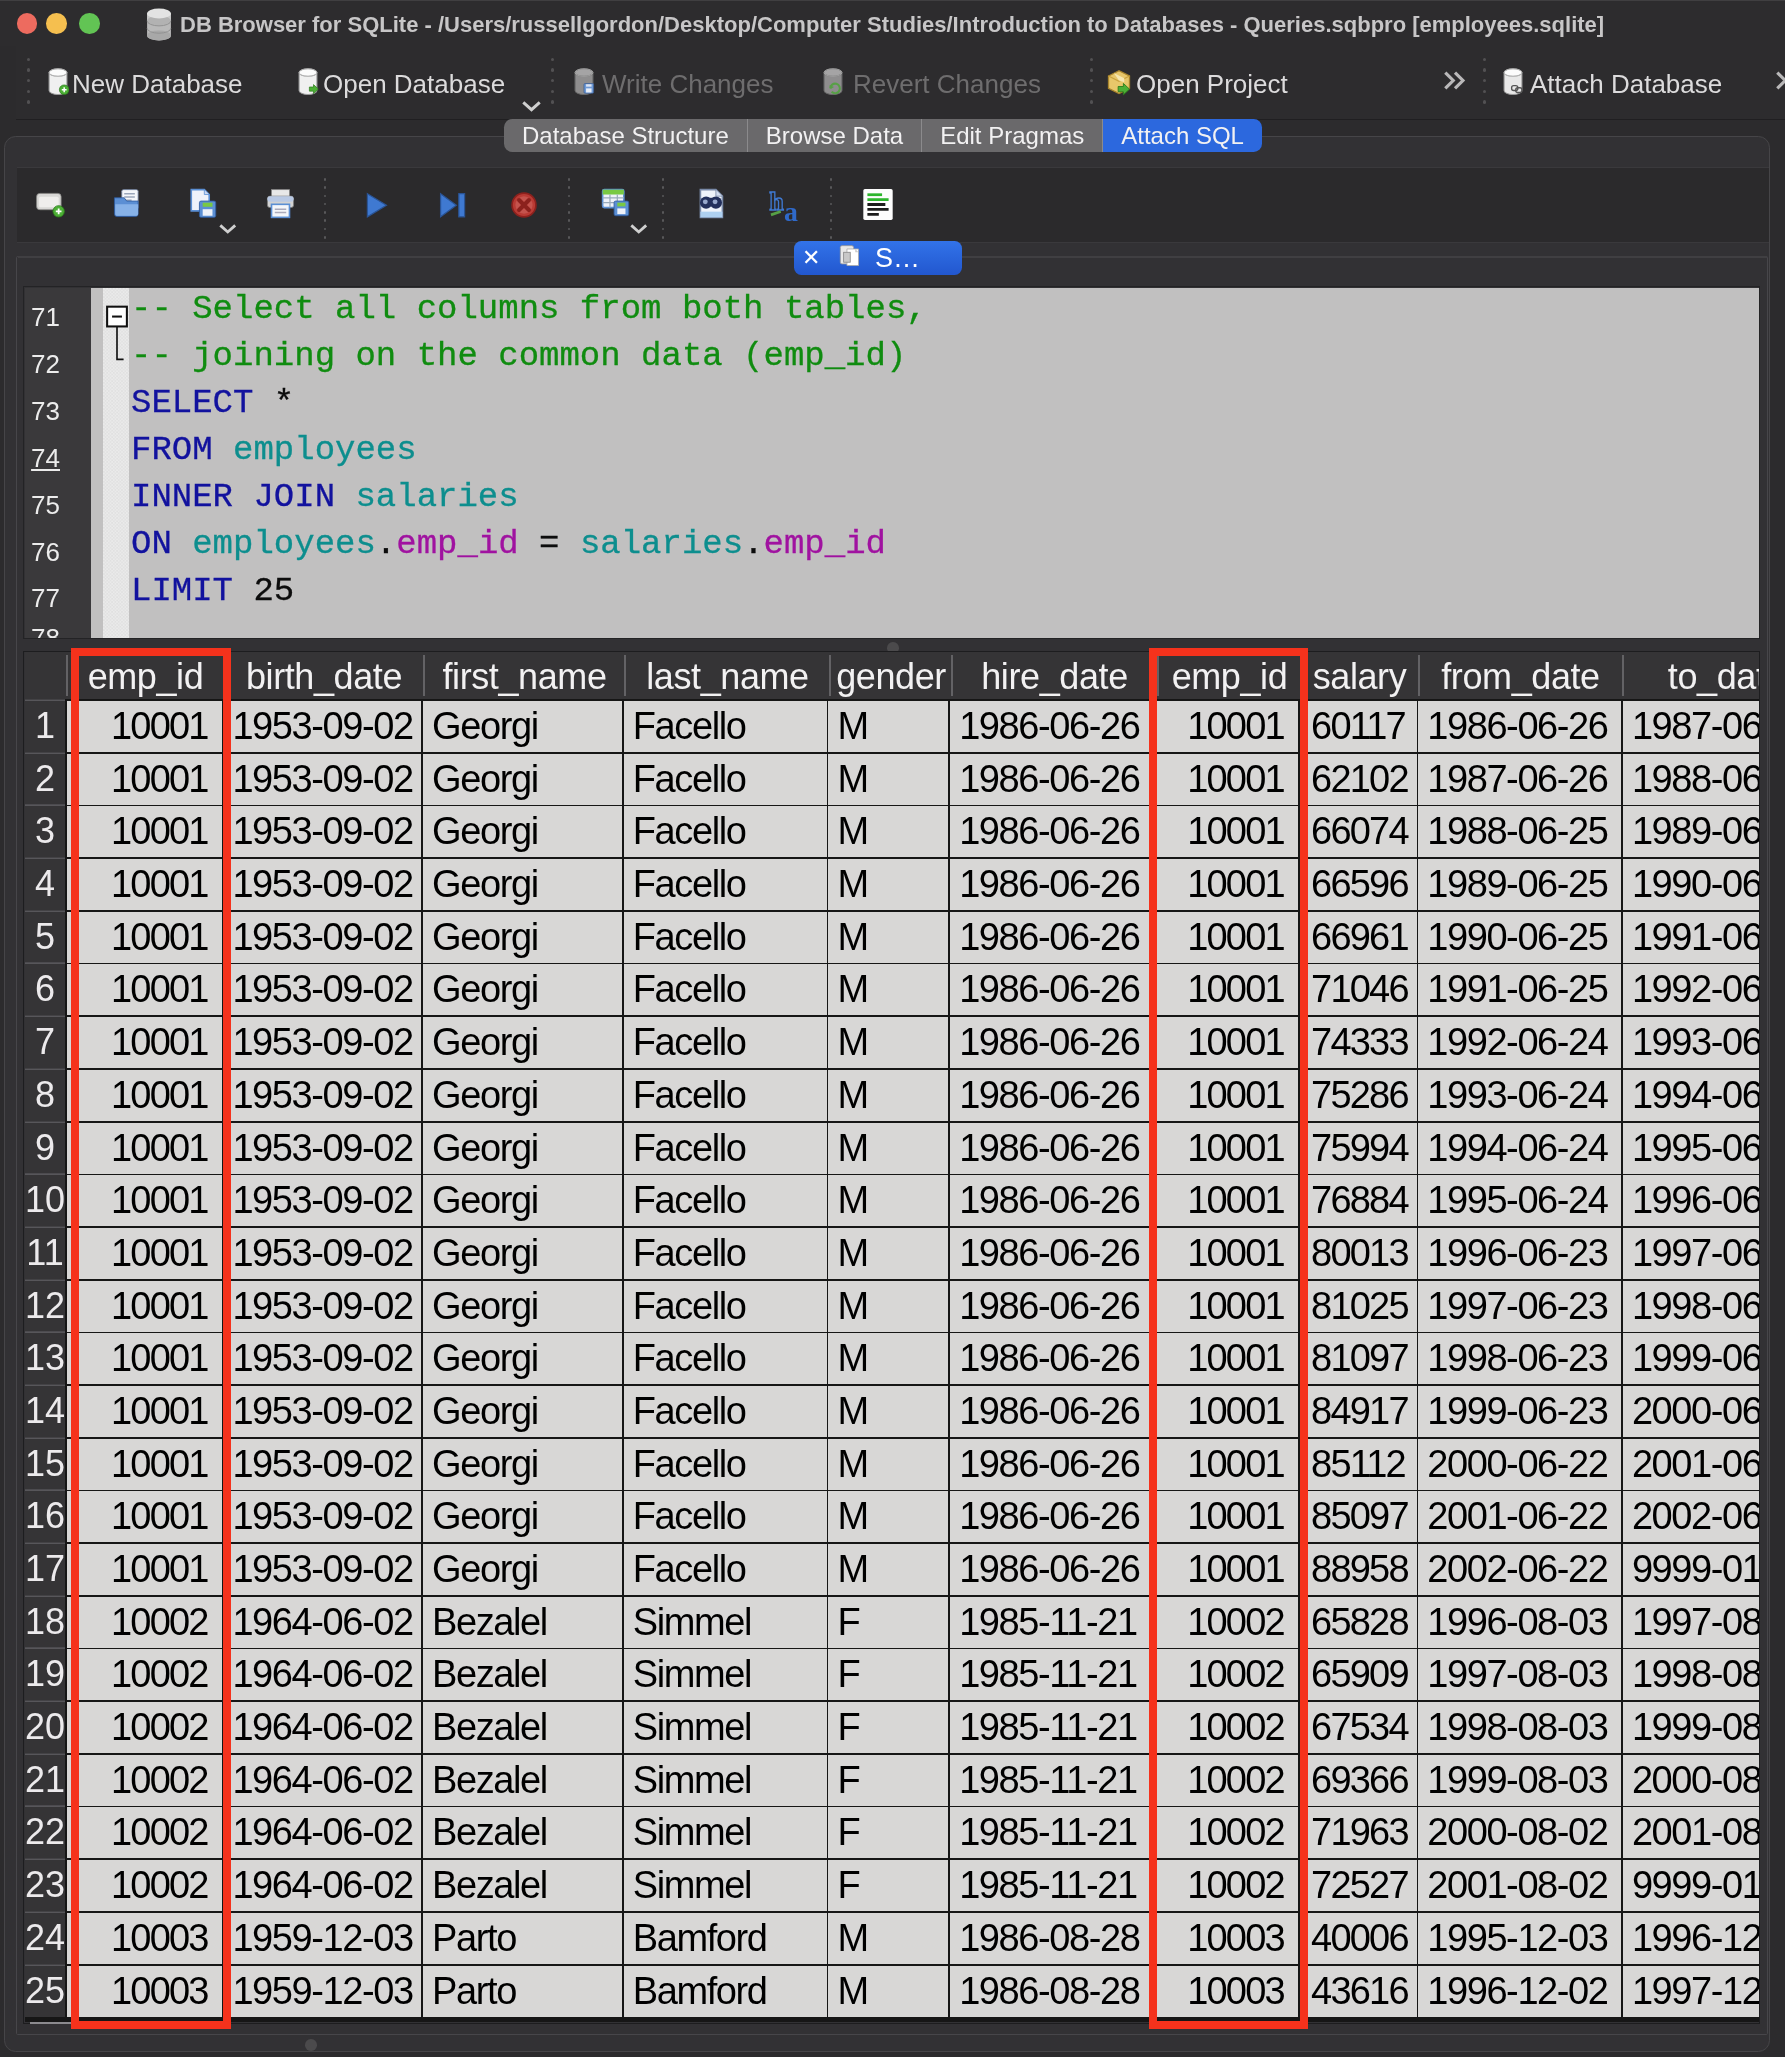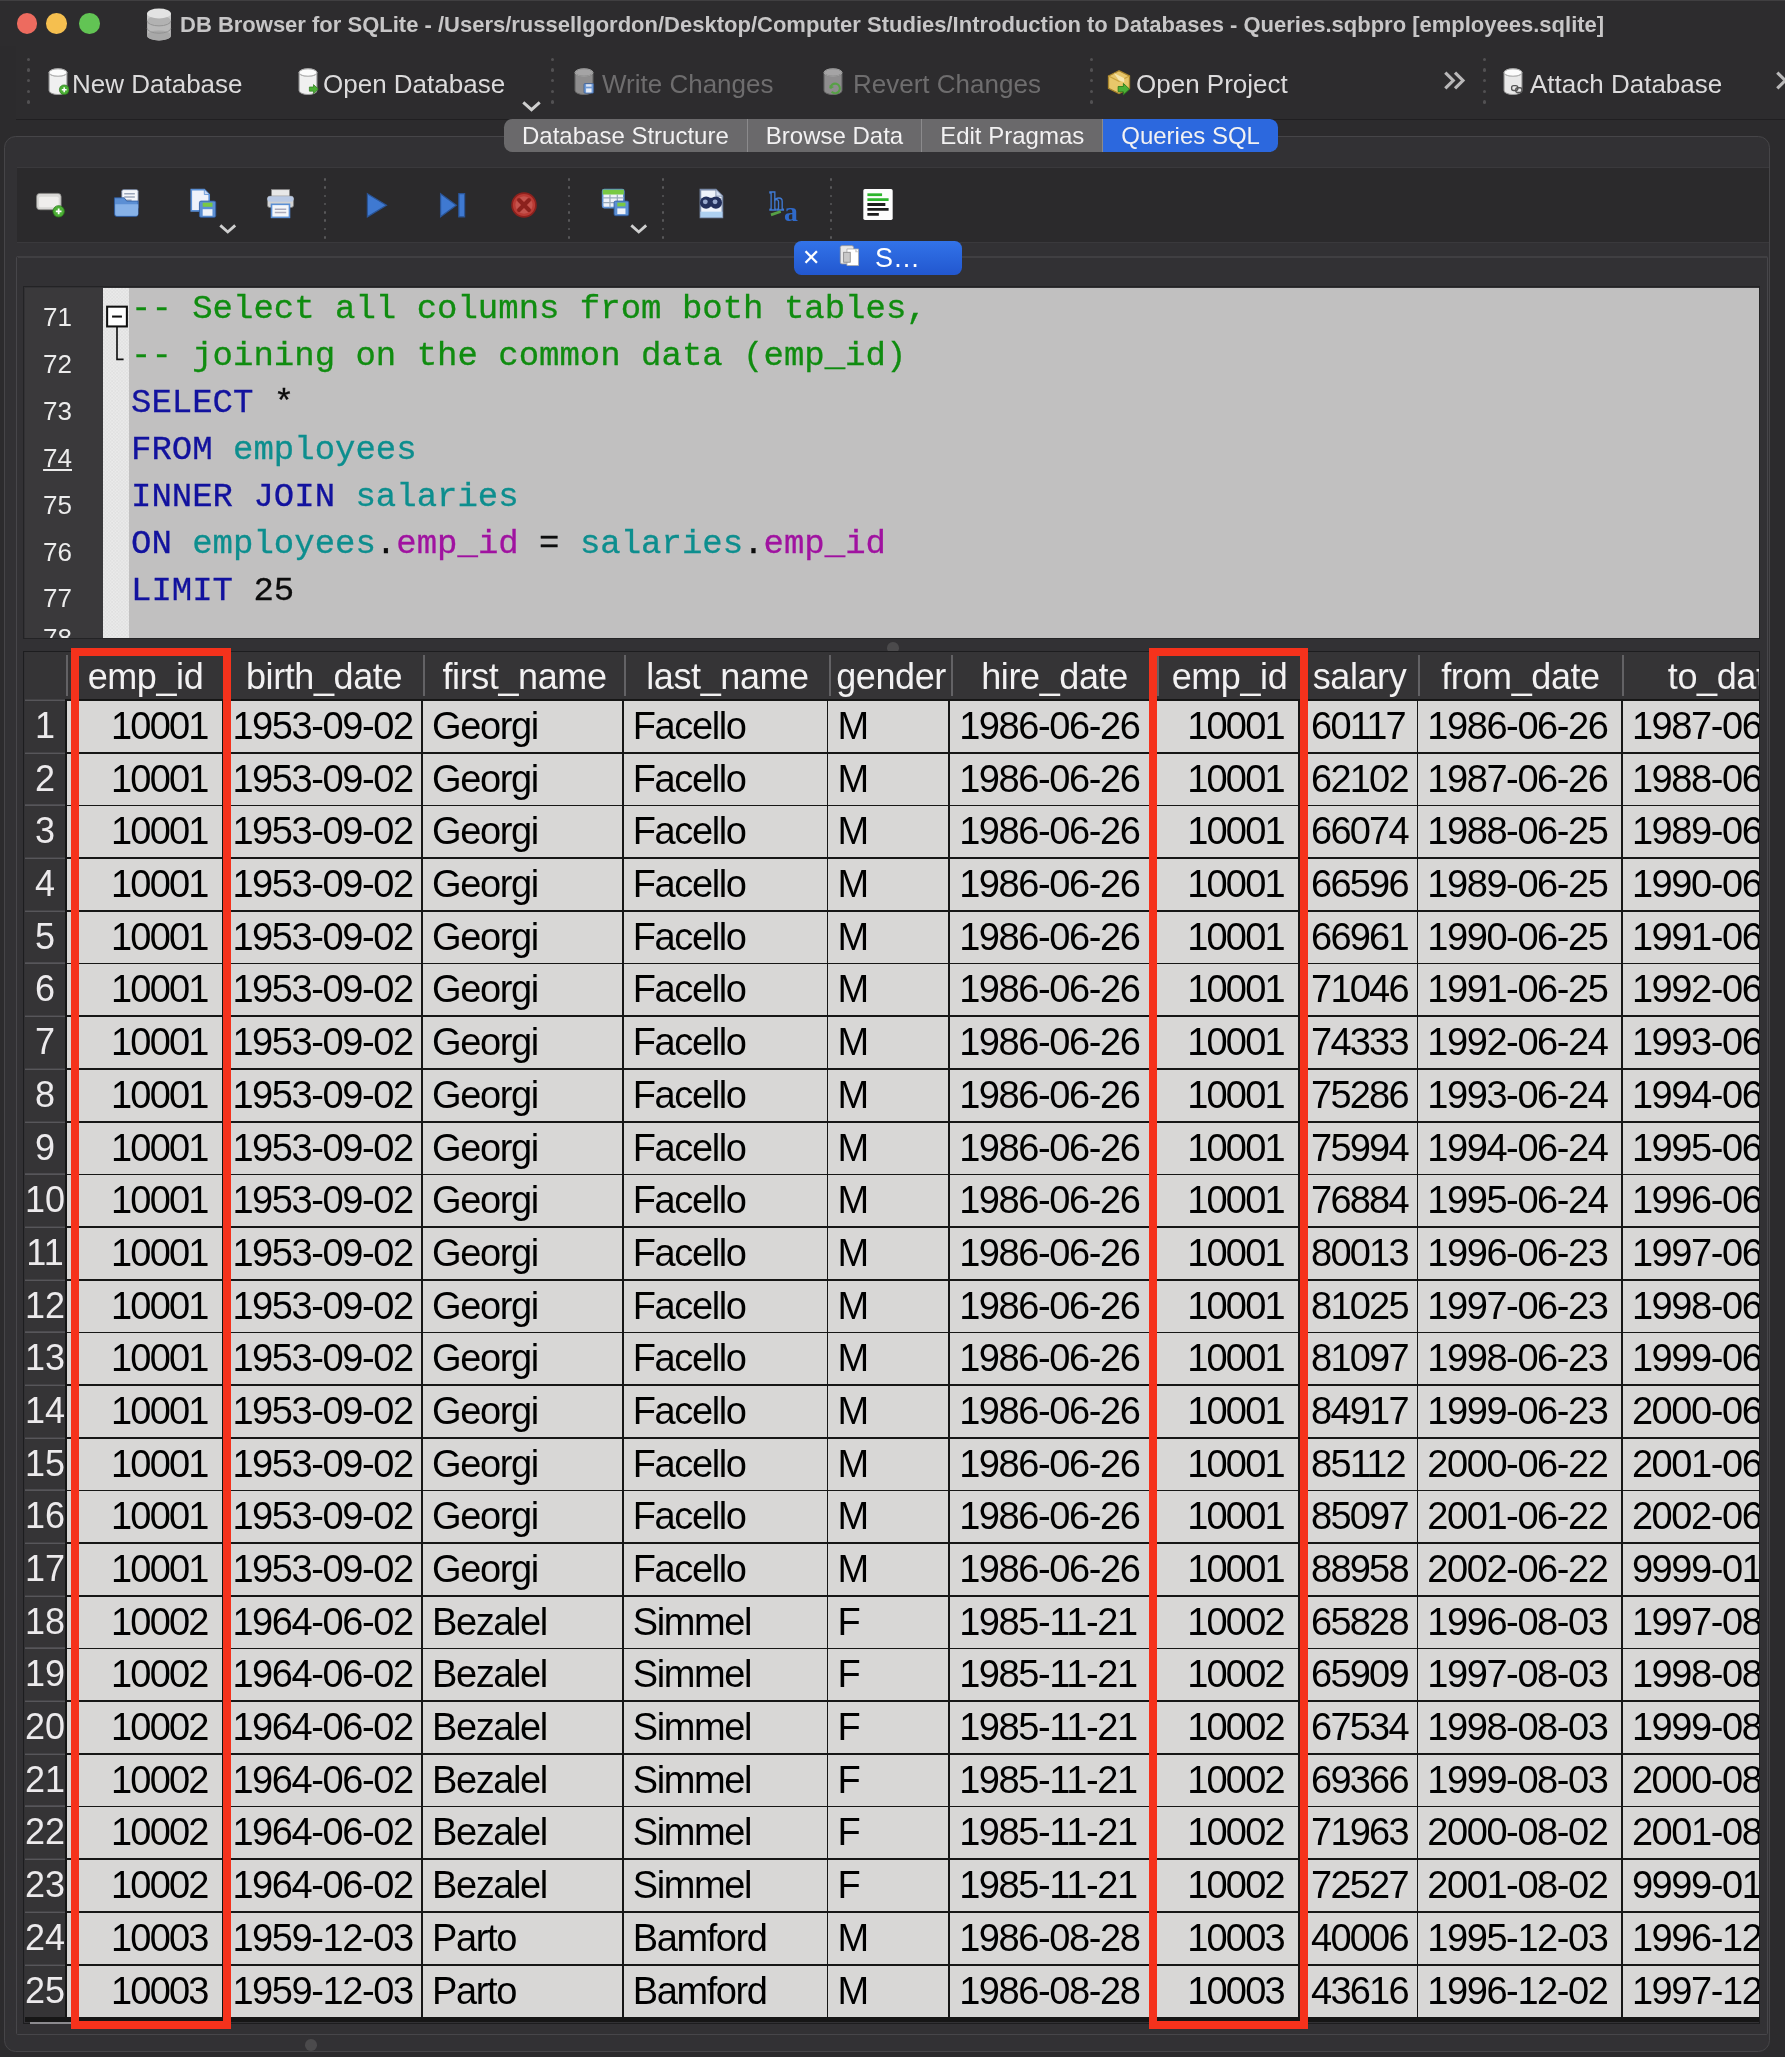--- a/index.html
+++ b/index.html
@@ -34,21 +34,21 @@
 .icon { position:absolute; }
 
 
 #tabline { position:absolute; left:18px; top:256px; width:1749px; height:1.7px; background:#403f42; }
 #stab { position:absolute; left:794px; top:241px; width:168px; height:34px; border-radius:7.4px; background:linear-gradient(#3273e9,#2257cf); color:#fff; }
 #stab .x { position:absolute; left:5.8px; top:5.8px; width:23px; height:21.5px; font-size:22px; line-height:21.5px; text-align:center; color:#fff; }
 #stab .s { position:absolute; left:81px; top:0px; height:34px; line-height:35px; font-size:27px; color:#fff; }
 
 
 #editor { position:absolute; left:25px; top:288px; width:1734px; height:350px; background:#c1c0c0; overflow:hidden; }
-#lncol { position:absolute; left:0; top:0; width:78px; height:350px; background:#3a393b; }
+#lncol { position:absolute; left:0; top:0; width:66px; height:350px; background:#3a393b; }
 #lncol .ln { position:absolute; right:31px; width:45px; text-align:right; font-size:26px; color:#ececec; line-height:47px; height:47px; }
 #foldcol { position:absolute; left:78px; top:0; width:26px; height:350px; background:#eaeaea;
   background-image: linear-gradient(45deg,#e0e0e0 25%,transparent 25%,transparent 75%,#e0e0e0 75%), linear-gradient(45deg,#e0e0e0 25%,transparent 25%,transparent 75%,#e0e0e0 75%);
   background-size:3.3px 3.3px; background-position:0 0,1.7px 1.7px; }
 #code { position:absolute; left:106px; top:-2.5px; -webkit-text-stroke:0.3px currentColor; font-family:"Liberation Mono", monospace; font-size:34px; line-height:47px; white-space:pre; }
 #code .cm { color:#108c10; }
 #code .kw { color:#12129e; }
 #code .tb { color:#0d8e8e; }
 #code .fd { color:#a012a0; }
 #code .pl { color:#0c0c0c; }
@@ -188,21 +188,21 @@
     </svg>
 
 </div>
 
 <div id="panel"></div>
 
 <div id="maintabs">
   <div class="mt first">Database Structure</div>
   <div class="mt">Browse Data</div>
   <div class="mt">Edit Pragmas</div>
-  <div class="mt sel">Queries SQL</div>
+  <div class="mt sel">Attach SQL</div>
 </div>
 
 <div id="tb2">
   <div class="vdots2" style="left:307px; top:10px;">
       <i></i>
       <i></i>
       <i></i>
       <i></i>
       <i></i>
       <i></i>

